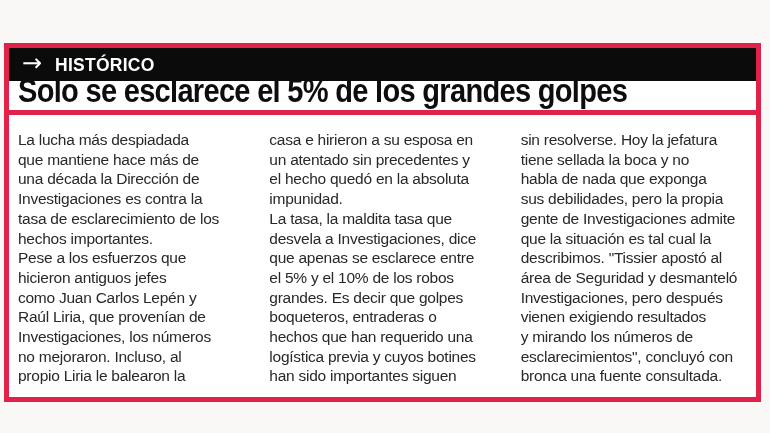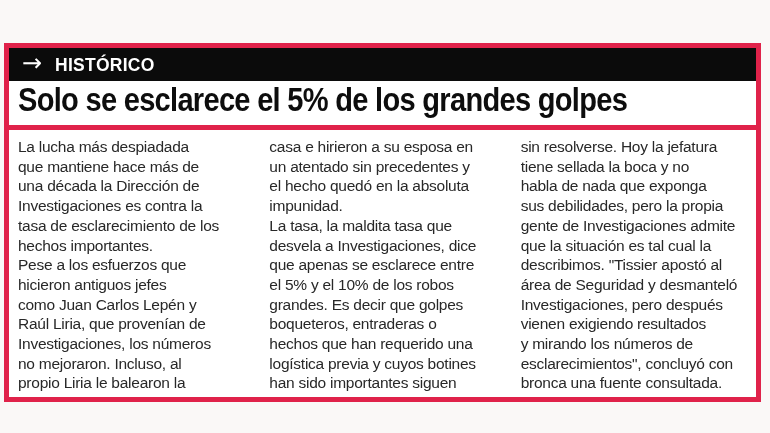--- a/index.html
+++ b/index.html
@@ -35,44 +35,44 @@
   .kicker {
     color: #ffffff;
     font-weight: bold;
     font-size: 19px;
     letter-spacing: 0.3px;
     transform: scaleX(0.92);
     transform-origin: left center;
     white-space: nowrap;
   }
   .headline-row {
-    height: 44px;
+    height: 29px;
     display: flex;
-    align-items: flex-start;
+    align-items: flex-end;
     padding-left: 9px;
     background: #ffffff;
   }
   .headline {
     font-size: 33px;
     font-weight: 900;
     color: #0d0d0d;
     letter-spacing: -0.8px;
     transform: scaleX(0.88);
     transform-origin: left center;
     white-space: nowrap;
   }
   .divider {
     height: 5px;
     background: #e0224a;
   }
   .body-cols {
     display: grid;
     grid-template-columns: repeat(3, 1fr);
     column-gap: 26px;
-    padding: 7px 10px 0 9px;
+    padding: 15px 10px 0 9px;
   }
   .col {
     font-size: 15.5px;
     line-height: 19.7px;
     font-weight: 500;
     color: #282828;
     letter-spacing: -0.25px;
     white-space: pre;
     overflow: visible;
   }

